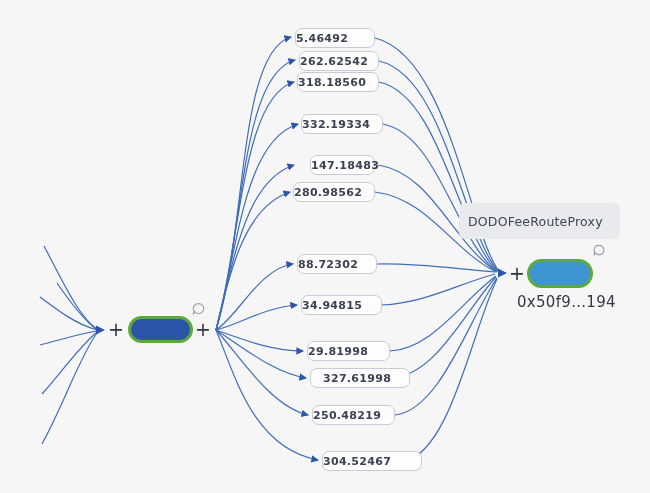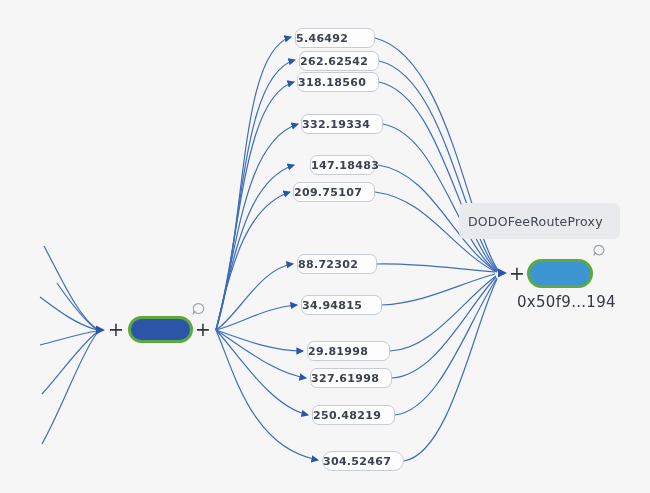--- a/index.html
+++ b/index.html
@@ -117,35 +117,35 @@
       <div class="value-box" style="left: 297px; top: 72px; width: 82px;">
         <span>318.18560</span>
       </div>
       <div class="value-box" style="left: 301px; top: 114px; width: 82px;">
         <span>332.19334</span>
       </div>
       <div class="value-box" style="left: 310px; top: 155px; width: 65px;">
         <span>147.18483</span>
       </div>
       <div class="value-box" style="left: 293px; top: 182px; width: 82px;">
-        <span>209.75107</span>
+        <span>280.98562</span>
       </div>
       <div class="value-box" style="left: 297px; top: 254px; width: 80px;">
         <span>88.72302</span>
       </div>
       <div class="value-box" style="left: 301px; top: 295px; width: 81px;">
         <span>34.94815</span>
       </div>
       <div class="value-box" style="left: 307px; top: 341px; width: 83px;">
         <span>29.81998</span>
       </div>
-      <div class="value-box" style="left: 310px; top: 368px; width: 82px;">
+      <div class="value-box" style="left: 310px; top: 368px; width: 100px; padding-left: 12px;">
         <span>327.61998</span>
       </div>
       <div class="value-box" style="left: 312px; top: 405px; width: 83px;">
         <span>250.48219</span>
       </div>
-      <div class="value-box" style="left: 322px; top: 451px; width: 82px; border-radius: 10px;">
+      <div class="value-box" style="left: 322px; top: 451px; width: 100px;">
         <span>304.52467</span>
       </div>
     </div>
 
 </div>
 
 </body></html>

